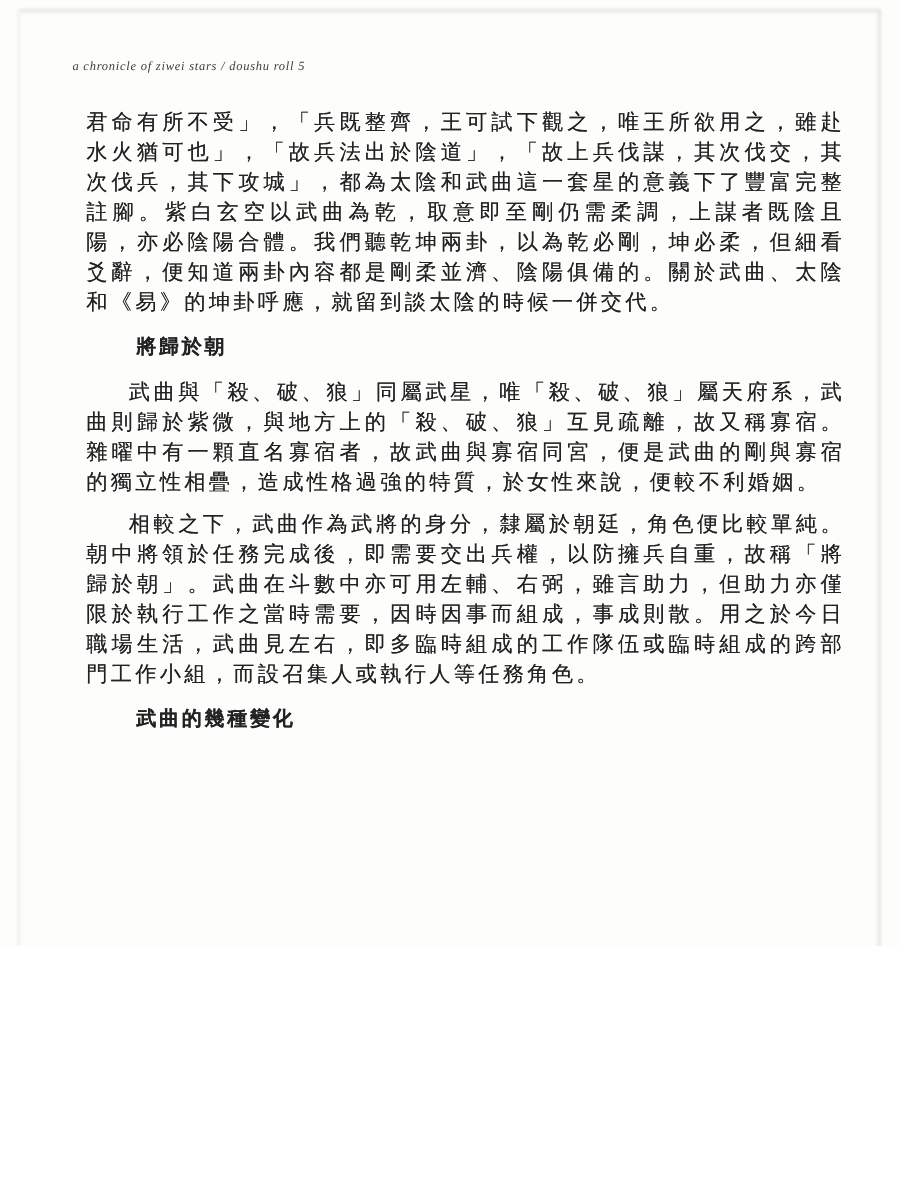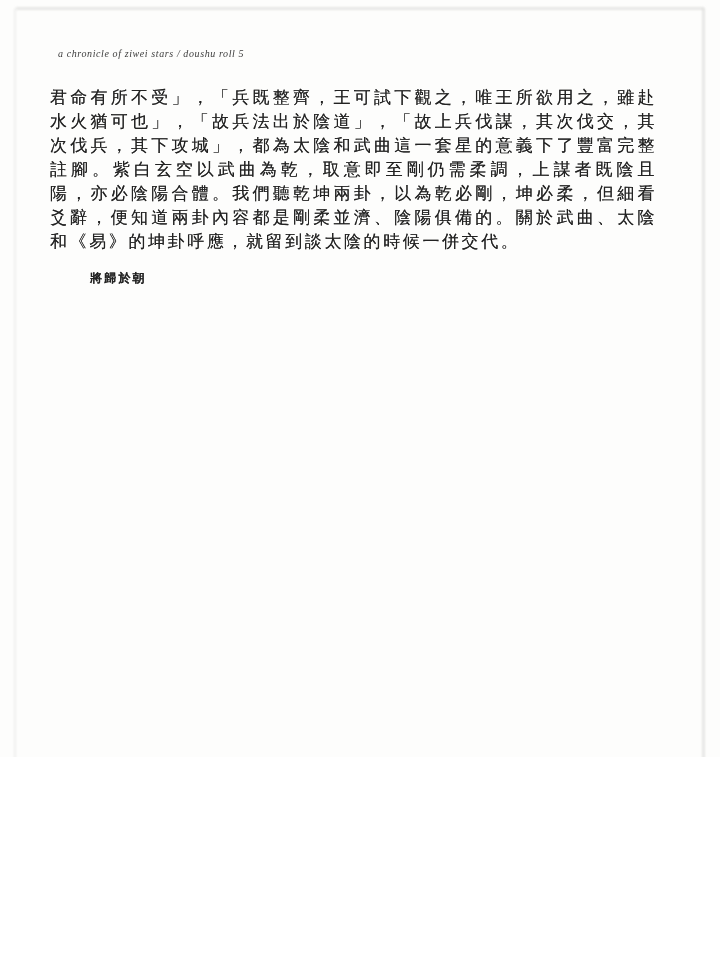--- a/index.html
+++ b/index.html
@@ -21,40 +21,40 @@
     left: 58px;
     top: 48px;
     font-size: 10px;
     font-style: italic;
     letter-spacing: 0.6px;
     color: #3c3c3c;
     filter: blur(0.4px);
   }
   .content {
     position: absolute;
-    left: 50px;
+    left: 69px;
     top: 86px;
     width: 607px;
     font-size: 17px;
     line-height: 24px;
     letter-spacing: 2.6px;
     text-align: justify;
     text-justify: inter-character;
     color: #222222;
     text-shadow: 0 0 0.5px rgba(40,40,40,0.75);
   }
   .para {
     margin: 0 0 10px 0;
     text-indent: 2em;
   }
   .para.noindent {
     text-indent: 0;
   }
   .heading {
-    font-size: 12px;
+    font-size: 16px;
     font-weight: bold;
     margin: 12px 0;
     padding-left: 40px;
     letter-spacing: 2.2px;
     line-height: 24px;
   }
   .page-number {
     position: absolute;
     left: 70px;
     top: 886px;
@@ -82,24 +82,27 @@
 <div class="page">
 
   <div class="running-header">a chronicle of ziwei stars / doushu roll 5</div>
 
   <div class="content">
 
     <p class="para noindent">君命有所不受」，「兵既整齊，王可試下觀之，唯王所欲用之，雖赴水火猶可也」，「故兵法出於陰道」，「故上兵伐謀，其次伐交，其次伐兵，其下攻城」，都為太陰和武曲這一套星的意義下了豐富完整註腳。紫白玄空以武曲為乾，取意即至剛仍需柔調，上謀者既陰且陽，亦必陰陽合體。我們聽乾坤兩卦，以為乾必剛，坤必柔，但細看爻辭，便知道兩卦內容都是剛柔並濟、陰陽俱備的。關於武曲、太陰和《易》的坤卦呼應，就留到談太陰的時候一併交代。</p>
 
     <h2 class="heading">將歸於朝</h2>
 
+    <p class="para">武曲與「殺、破、狼」同屬武星，唯「殺、破、狼」屬天府系，武曲則歸於紫微，與地方上的「殺、破、狼」互見疏離，故又稱寡宿。雜曜中有一顆直名寡宿者，故武曲與寡宿同宮，便是武曲的剛與寡宿的獨立性相疊，造成性格過強的特質，於女性來說，便較不利婚姻。</p>
 
 
+    <p class="para">相較之下，武曲作為武將的身分，隸屬於朝廷，角色便比較單純。朝中將領於任務完成後，即需要交出兵權，以防擁兵自重，故稱「將歸於朝」。武曲在斗數中亦可用左輔、右弼，雖言助力，但助力亦僅限於執行工作之當時需要，因時因事而組成，事成則散。用之於今日職場生活，武曲見左右，即多臨時組成的工作隊伍或臨時組成的跨部門工作小組，而設召集人或執行人等任務角色。</p>
 
 
+    <h2 class="heading">武曲的幾種變化</h2>
 
 
   </div>
 
   <div class="page-number">76</div>
 
   <div class="scan-edge top"></div>
   <div class="scan-edge bottom"></div>
   <div class="scan-edge right"></div>
   <div class="scan-edge left"></div>

